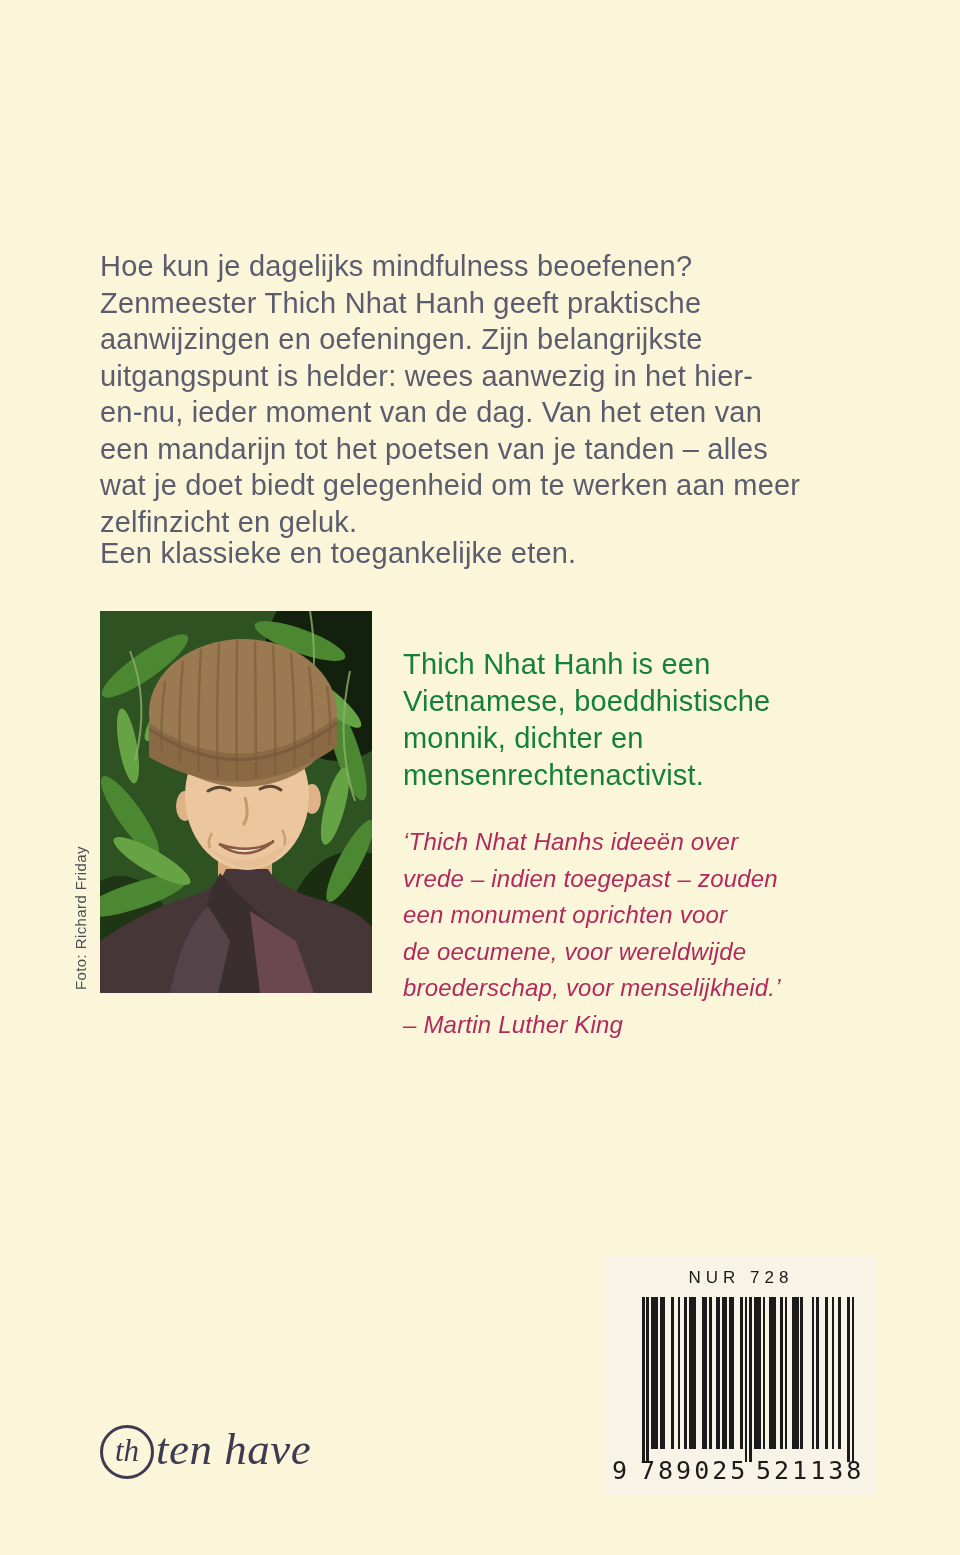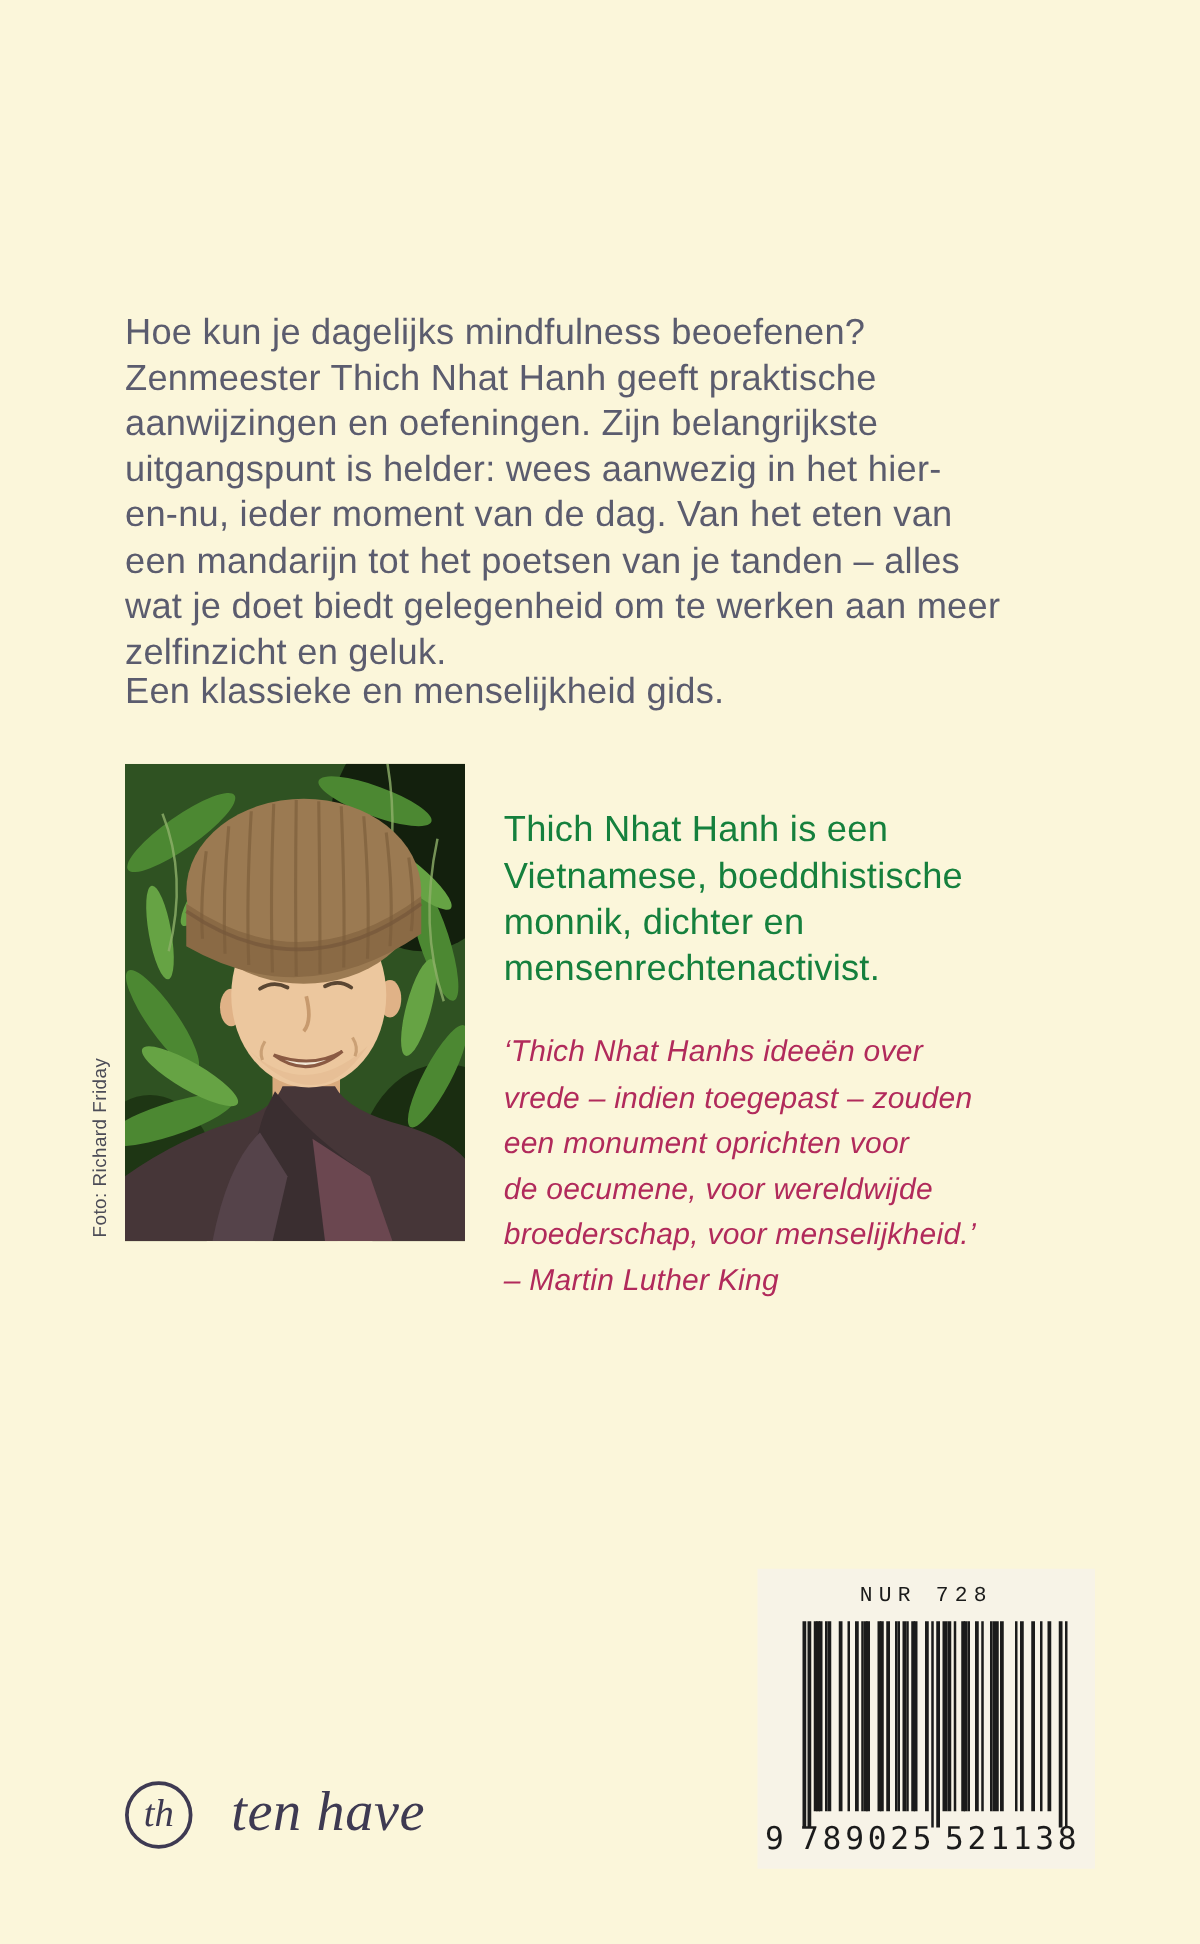--- a/index.html
+++ b/index.html
@@ -62,21 +62,21 @@
     font-size: 24px; line-height: 36.5px;
     font-style: italic;
     color: #b12a5b;
     letter-spacing: 0.2px;
   }
 
   
   .publisher {
     position: absolute;
     left: 100px; top: 1423px;
-    display: flex; align-items: center; gap: 31px;
+    display: flex; align-items: center; gap: 2px;
     color: #3e3a52;
   }
   .monogram {
     width: 54px; height: 54px;
     border: 3px solid #3e3a52;
     border-radius: 50%;
     display: flex; align-items: center; justify-content: center;
     font-family: "Liberation Serif", serif;
     font-style: italic;
     font-size: 31px;
@@ -94,21 +94,21 @@
   .barcode-panel {
     position: absolute;
     left: 606px; top: 1255px;
     width: 270px; height: 240px;
     background: #f7f3e7;
   }
   .nur {
     position: absolute;
     left: 0; right: 0; top: 13px;
     text-align: center;
-    font-family: Liberation Mono, monospace;
+    font-family: Liberation Sans, sans-serif;
     font-size: 17px;
     letter-spacing: 5px;
     color: #1b1b1b;
   }
   .bars {
     position: absolute;
     left: 36px; top: 42px;
     width: 212px; height: 165px;
   }
   .ean-digits {
@@ -127,21 +127,21 @@
 
 <div class="synopsis lines">Hoe kun je dagelijks mindfulness beoefenen?
 Zenmeester Thich Nhat Hanh geeft praktische
 aanwijzingen en oefeningen. Zijn belangrijkste
 uitgangspunt is helder: wees aanwezig in het hier-
 en-nu, ieder moment van de dag. Van het eten van
 een mandarijn tot het poetsen van je tanden – alles
 wat je doet biedt gelegenheid om te werken aan meer
 zelfinzicht en geluk.</div>
 
-<div class="tagline">Een klassieke en menselijkheid gids.</div>
+<div class="tagline">Een klassieke en toegankelijke eten.</div>
 
 <div class="photo">
   <svg viewBox="0 0 272 382" preserveAspectRatio="none">
 
     <rect x="0" y="0" width="272" height="382" fill="#2f5222"></rect>
     <ellipse cx="238" cy="55" rx="75" ry="95" fill="#13200d"></ellipse>
     <ellipse cx="255" cy="330" rx="70" ry="90" fill="#1a2d11"></ellipse>
     <ellipse cx="20" cy="340" rx="55" ry="75" fill="#1e3614"></ellipse>
     <g fill="#4c8832">
       <ellipse cx="45" cy="55" rx="52" ry="13" transform="rotate(-35 45 55)"></ellipse>

